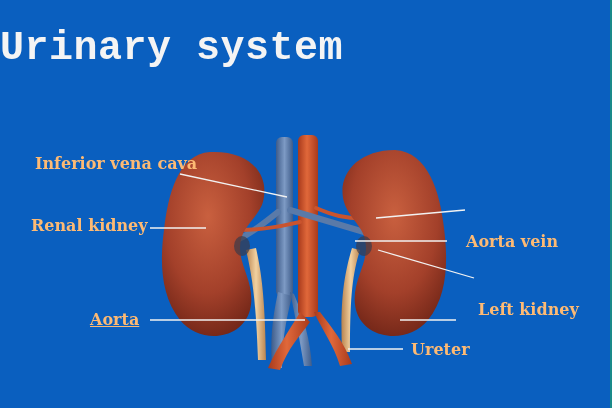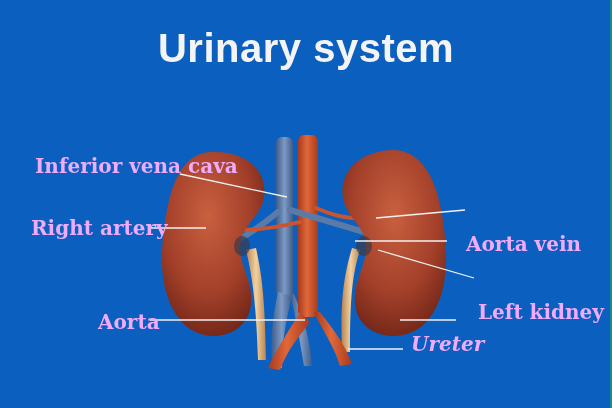--- a/index.html
+++ b/index.html
@@ -1,25 +1,25 @@
 <!DOCTYPE html>
 <html><head>
 <meta charset="utf-8">
 <style>
   html, body { margin: 0; padding: 0; }
   body { width: 612px; height: 408px; overflow: hidden; background: #0a5fbf; }
   .stage { position: relative; width: 612px; height: 408px; background: #0a5fbf; overflow: hidden; }
   .title {
-    position: absolute; left: 0; top: 26px; width: 612px; text-align: center;
-    font-family: Liberation Sans, sans-serif; font-weight: bold; font-size: 40px;
+    position: absolute; left: 0; top: 26px; width: 612px; 
+    font-family: Liberation Mono, monospace; font-weight: bold; font-size: 40px;
     color: #f4f4f4; letter-spacing: 0.5px;
   }
   .label {
     position: absolute; font-family: "DejaVu Serif", serif; font-weight: bold;
-    font-size: 20px; color: #f0abfc; white-space: nowrap;
+    font-size: 16px; color: #fdba74; white-space: nowrap;
   }
   svg.art { position: absolute; left: 0; top: 0; }
   .right-edge { position: absolute; right: 0; top: 0; width: 2px; height: 408px; background: #1a8a8a; }
 </style>
 </head>
 <body>
 
 <div class="stage">
 
   <div class="title">Urinary system</div>
@@ -87,20 +87,20 @@
       <line x1="150" y1="320" x2="305" y2="320"></line>
       <line x1="376" y1="218" x2="465" y2="210"></line>
       <line x1="355" y1="241" x2="447" y2="241"></line>
       <line x1="378" y1="250" x2="474" y2="278"></line>
       <line x1="400" y1="320" x2="456" y2="320"></line>
       <line x1="348" y1="349" x2="403" y2="349"></line>
     </g>
   </svg>
 
   <div class="label" style="left:35px; top:154px;">Inferior vena cava</div>
-  <div class="label" style="left:31px; top:216px;">Right artery</div>
-  <div class="label" style="left:98px; top:310px;">Aorta</div>
+  <div class="label" style="left:31px; top:216px;">Renal kidney</div>
+  <div class="label" style="left:90px; top:310px;text-decoration:underline;">Aorta</div>
   <div class="label" style="left:466px; top:232px;">Aorta vein</div>
   <div class="label" style="left:466px; top:300px;margin-left:12px;">Left kidney</div>
-  <div class="label" style="left:411px; top:332px;font-style:italic;">Ureter</div>
+  <div class="label" style="left:411px; top:340px;">Ureter</div>
 
   <div class="right-edge"></div>
 </div>
 
 </body></html>

